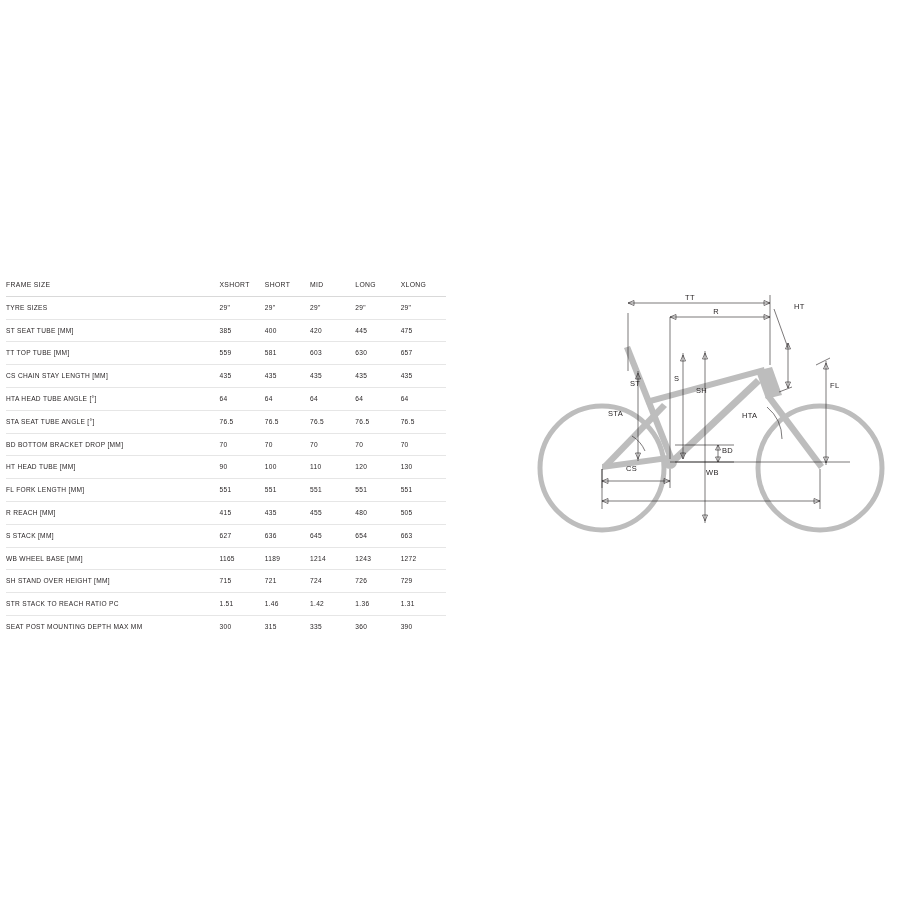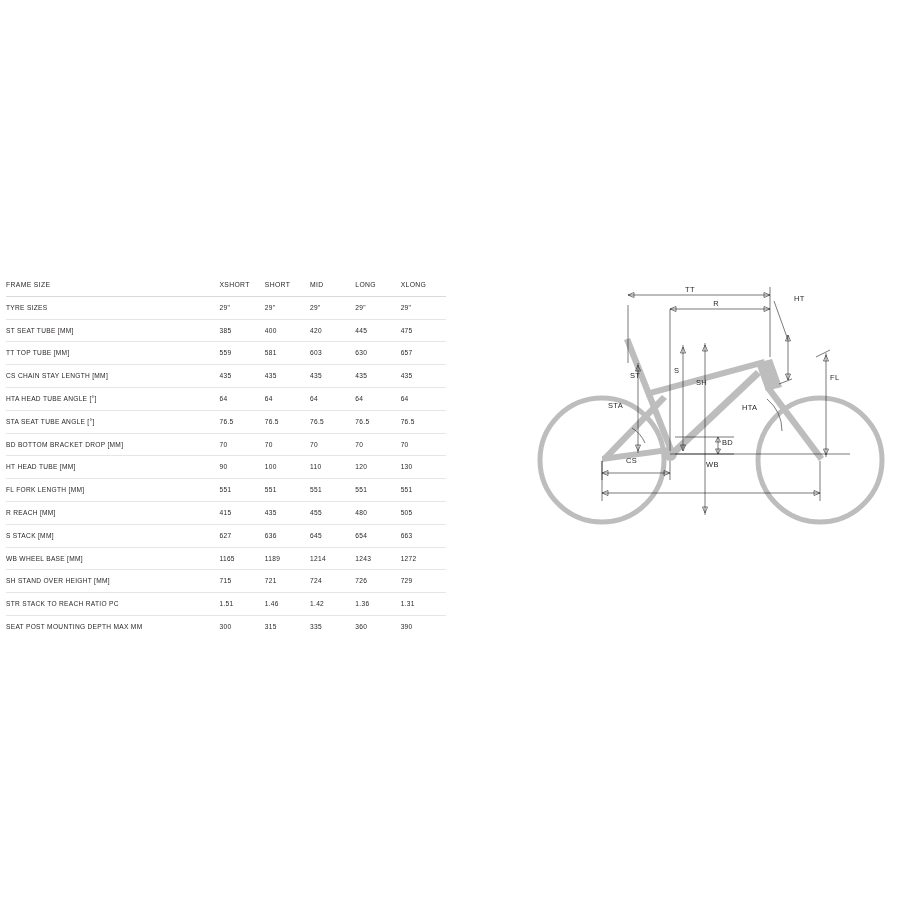--- a/index.html
+++ b/index.html
@@ -48,21 +48,21 @@
   #geo-table tr.last td { border-bottom: none; }
   .col-label { width: 212px; }
   .col-val   { width: 45px; }
   th.col-label, td.col-label { padding-left: 2px; }
   th.col-val,  td.col-val  { padding-left: 1px; }
 
   
   #diagram {
     position: absolute;
     left: 520px;
-    top: 265px;
+    top: 273px;
     width: 380px;
     height: 265px;
   }
   #diagram svg { display: block; }
   .dimline { stroke: #231f20; stroke-width: 0.6; fill: none; }
   .tubefill { fill: #bdbdbd; }
   .wheel { fill: none; stroke: #bdbdbd; stroke-width: 5; }
   .dimlabel {
     font-family: "Liberation Sans", sans-serif;
     font-size: 7.5px;

